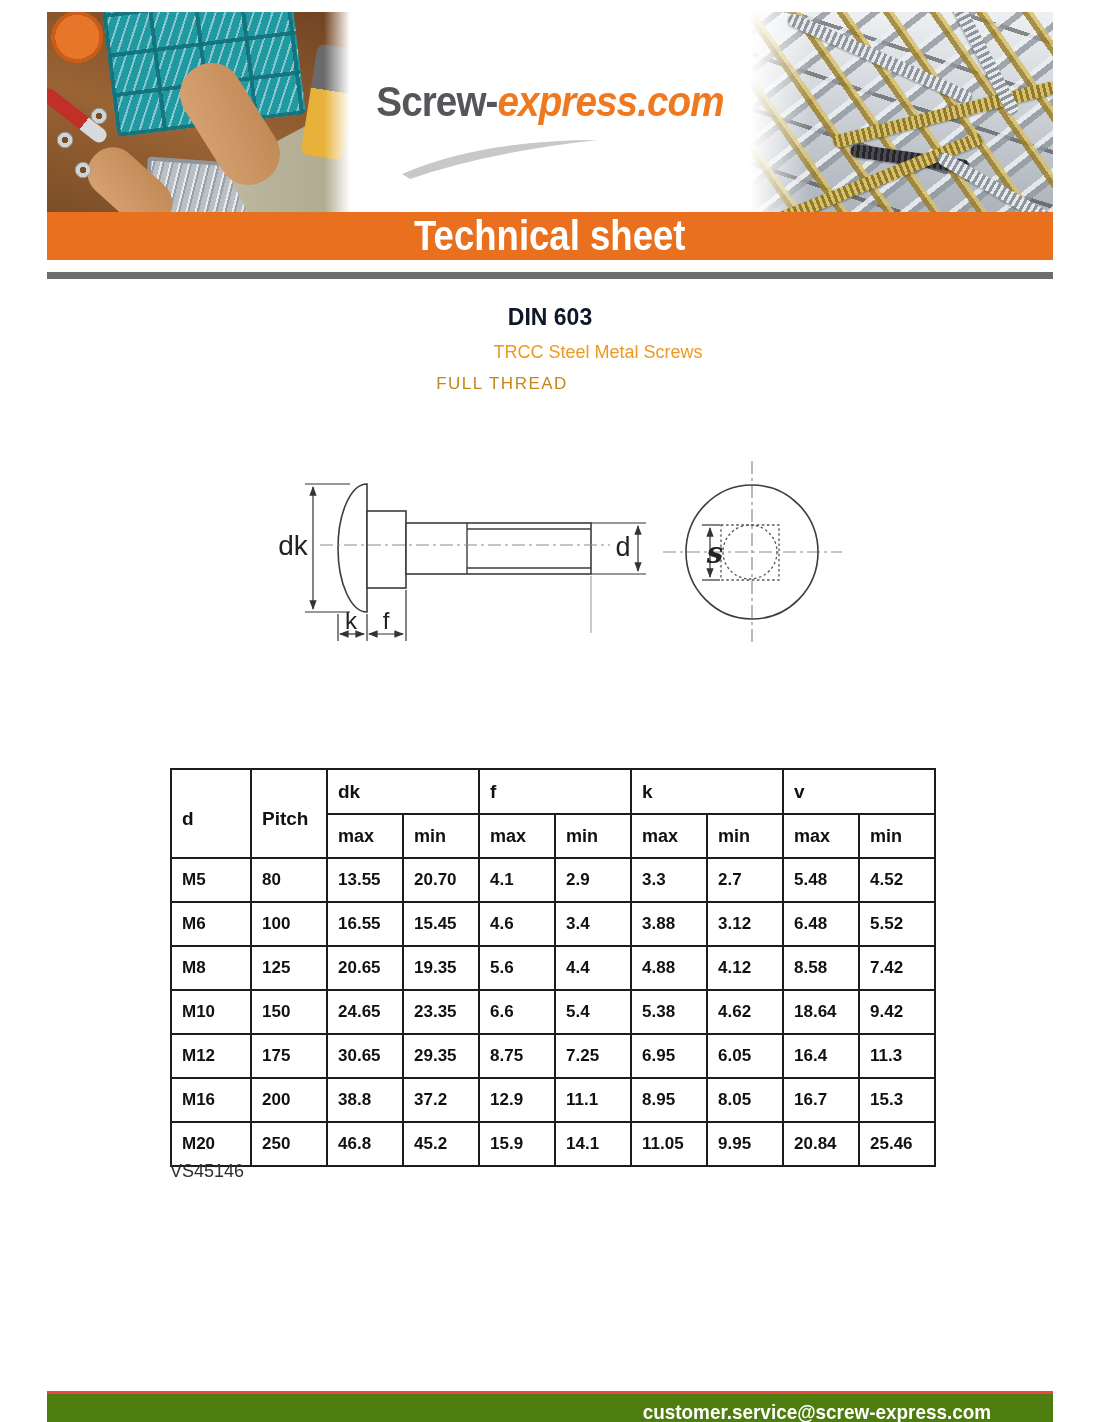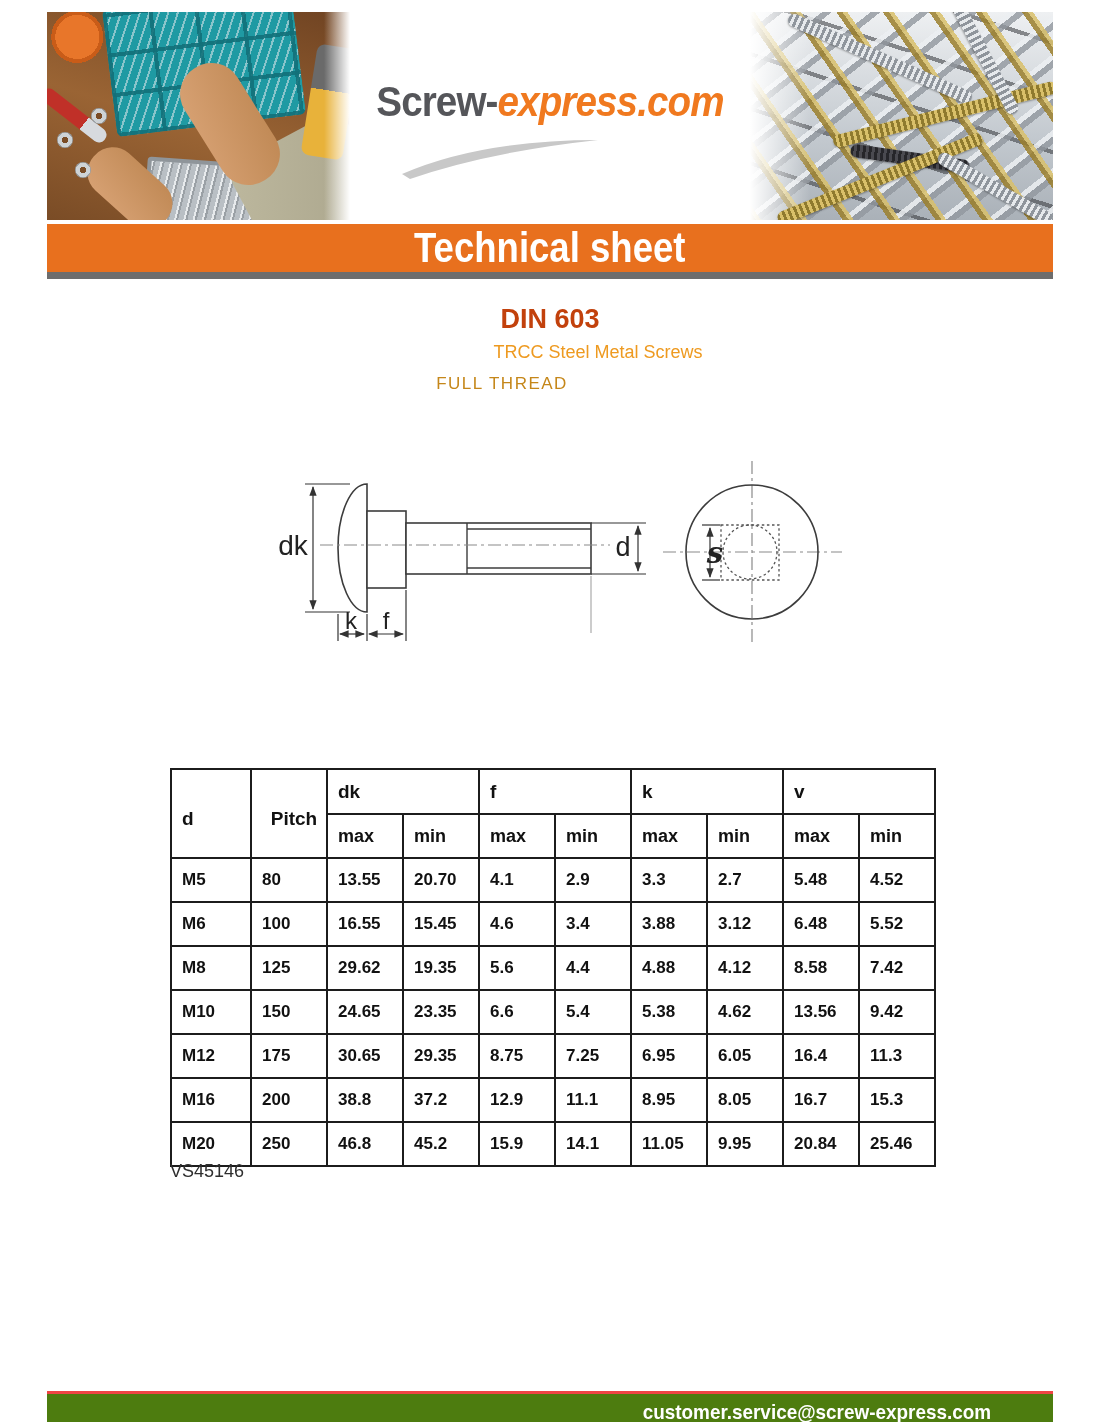--- a/index.html
+++ b/index.html
@@ -56,44 +56,44 @@
 
   
   .logo-area { position:absolute; left:350px; top:4px; width:400px; height:208px; background:#fff; }
   .logo-text { position:absolute; top:66px; left:0; width:100%; text-align:center;
       font-size:42px; font-weight:bold; letter-spacing:-1px; transform:scaleX(.92); white-space:nowrap; }
   .logo-gray { color:#55565a; }
   .logo-orange { color:#f0791f; font-style:italic; }
   .logo-swoosh { position:absolute; left:38px; top:116px; }
 
   
-  .banner { position:absolute; left:47px; top:216px; width:1006px; height:48px; background:#e8701e;
+  .banner { position:absolute; left:47px; top:204px; width:1006px; height:48px; background:#e8701e;
       text-align:center; color:#ffffff; }
   .banner-text { display:inline-block; font-size:43px; font-weight:bold; line-height:47px;
       transform:scaleX(.85); white-space:nowrap; }
   .banner-divider { position:absolute; left:47px; top:264px; width:1006px; height:7px; background:#6d6d6d; }
 
   
   .title-din { position:absolute; left:0; top:296px; width:1100px; text-align:center;
-      font-size:27px; font-weight:bold; color:#c2410c; }
+      font-size:23px; font-weight:bold; color:#0f172a; }
   .title-sub { position:absolute; left:0; top:334px; width:1100px; text-align:center;
       font-size:18px; color:#ee9a20;padding-left:48px; }
   .title-thread { position:absolute; left:0; top:366px; width:1004px; text-align:center;
       font-size:17px; color:#c5871a; letter-spacing:1.5px; }
 
   
   .diagram { position:absolute; left:250px; top:445px; width:620px; height:215px; }
 
   
   .spec-table { position:absolute; left:170px; top:760px; border-collapse:collapse; table-layout:fixed;
       color:#111; }
   .spec-table th, .spec-table td { border:2px solid #1c1c1c; text-align:left; padding:0 0 0 10px; }
   .spec-table thead tr.group-row th { height:43px; font-size:19px; font-weight:bold; vertical-align:middle; }
   .spec-table thead th.c-merged { vertical-align:top; padding-top:10px; }
-  .spec-table thead th.c-pitch { font-size:13px; font-weight:normal;text-align:center; }
+  .spec-table thead th.c-pitch { font-size:13px; font-weight:normal; }
   .spec-table thead tr.sub-row th { height:42px; font-size:18px; font-weight:bold; }
   .spec-table tbody td { height:42px; font-size:17px; font-weight:bold; }
 
   .reference { position:absolute; left:170px; top:1153px; font-size:18px; color:#2e2e2e; }
 
   
   .footer-bar { position:absolute; left:47px; top:1383px; width:1006px; height:39px; background:#4d7c0f;
       border-top:3px solid #ef4444; box-sizing:border-box; text-align:right; }
   .footer-text { display:inline-block; margin-right:62px; color:#ffffff; font-weight:bold; font-size:21px;
       line-height:35px; transform:scaleX(.9); transform-origin:right center; white-space:nowrap; }
@@ -258,39 +258,39 @@
           <td>4.6</td>
           <td>3.4</td>
           <td>3.88</td>
           <td>3.12</td>
           <td>6.48</td>
           <td>5.52</td>
         </tr>
         <tr>
           <td>M8</td>
           <td>125</td>
-          <td>29.62</td>
+          <td>20.65</td>
           <td>19.35</td>
           <td>5.6</td>
           <td>4.4</td>
           <td>4.88</td>
           <td>4.12</td>
           <td>8.58</td>
           <td>7.42</td>
         </tr>
         <tr>
           <td>M10</td>
           <td>150</td>
           <td>24.65</td>
           <td>23.35</td>
           <td>6.6</td>
           <td>5.4</td>
           <td>5.38</td>
           <td>4.62</td>
-          <td>13.56</td>
+          <td>18.64</td>
           <td>9.42</td>
         </tr>
         <tr>
           <td>M12</td>
           <td>175</td>
           <td>30.65</td>
           <td>29.35</td>
           <td>8.75</td>
           <td>7.25</td>
           <td>6.95</td>

